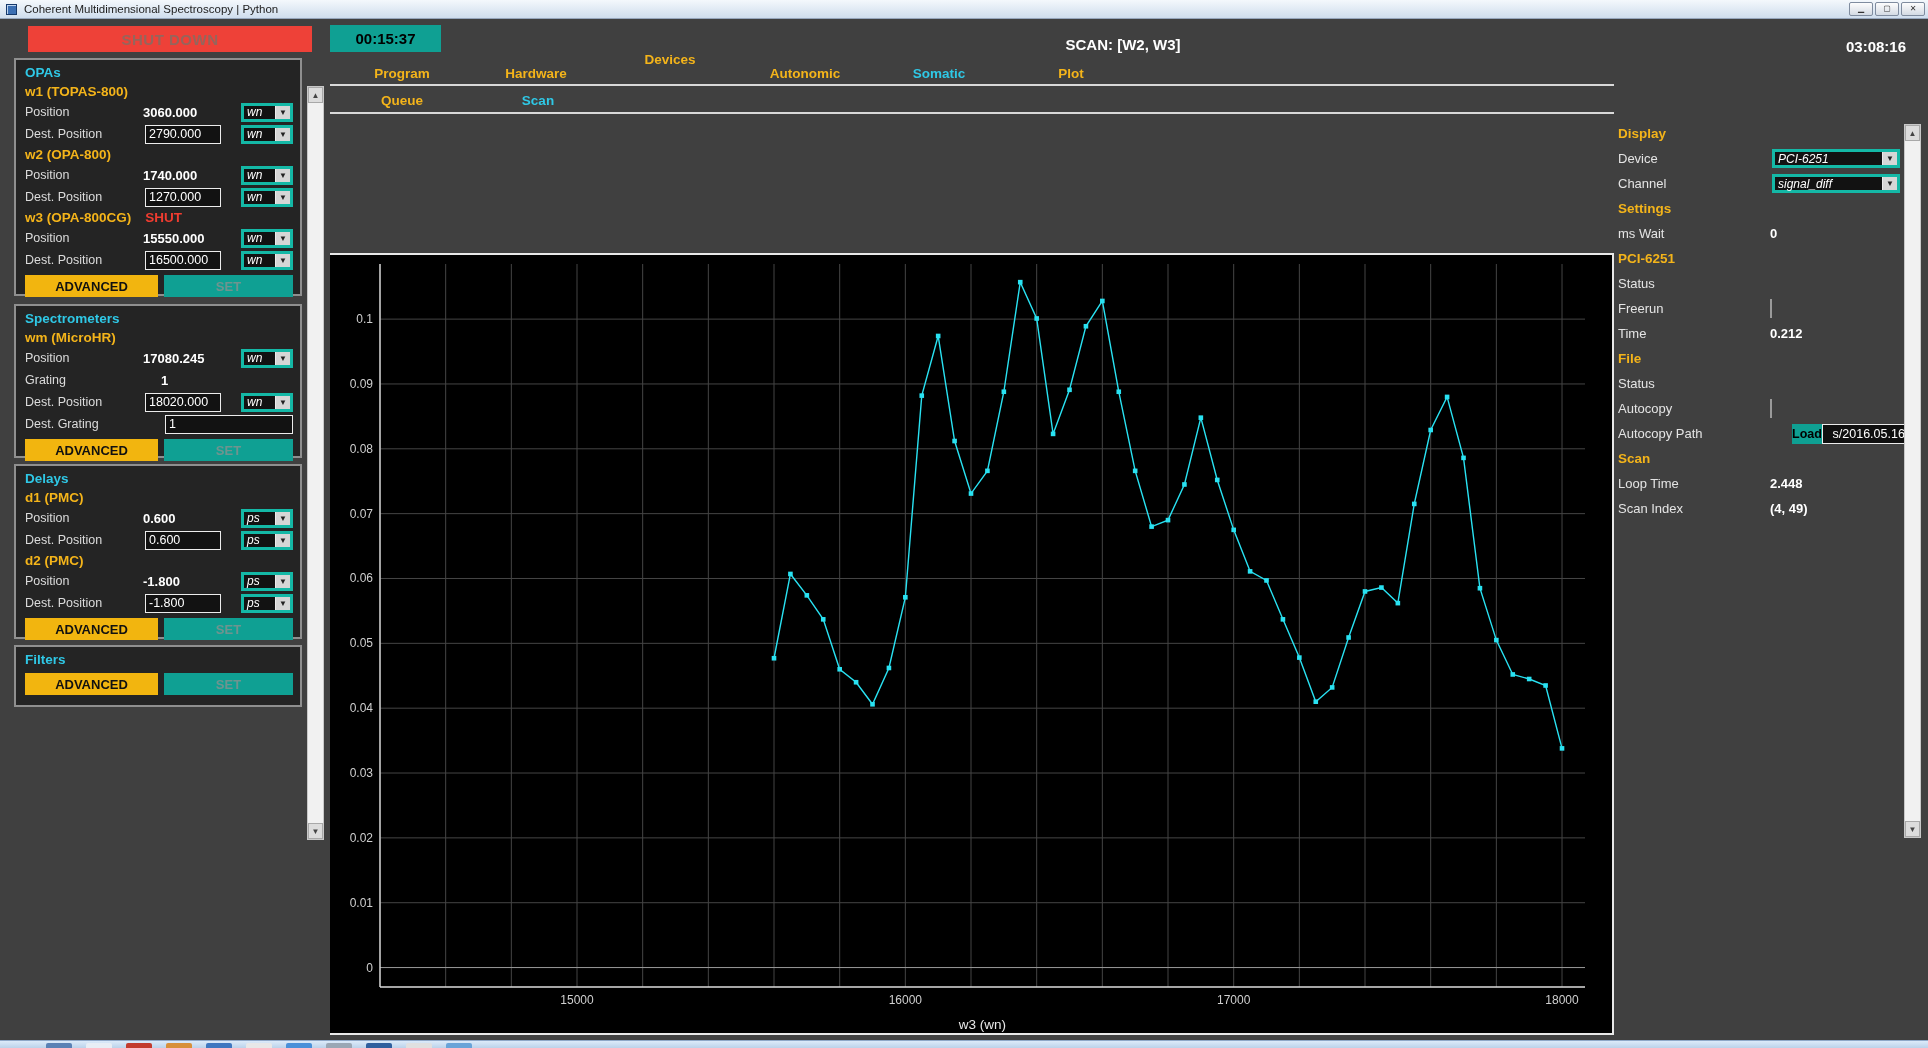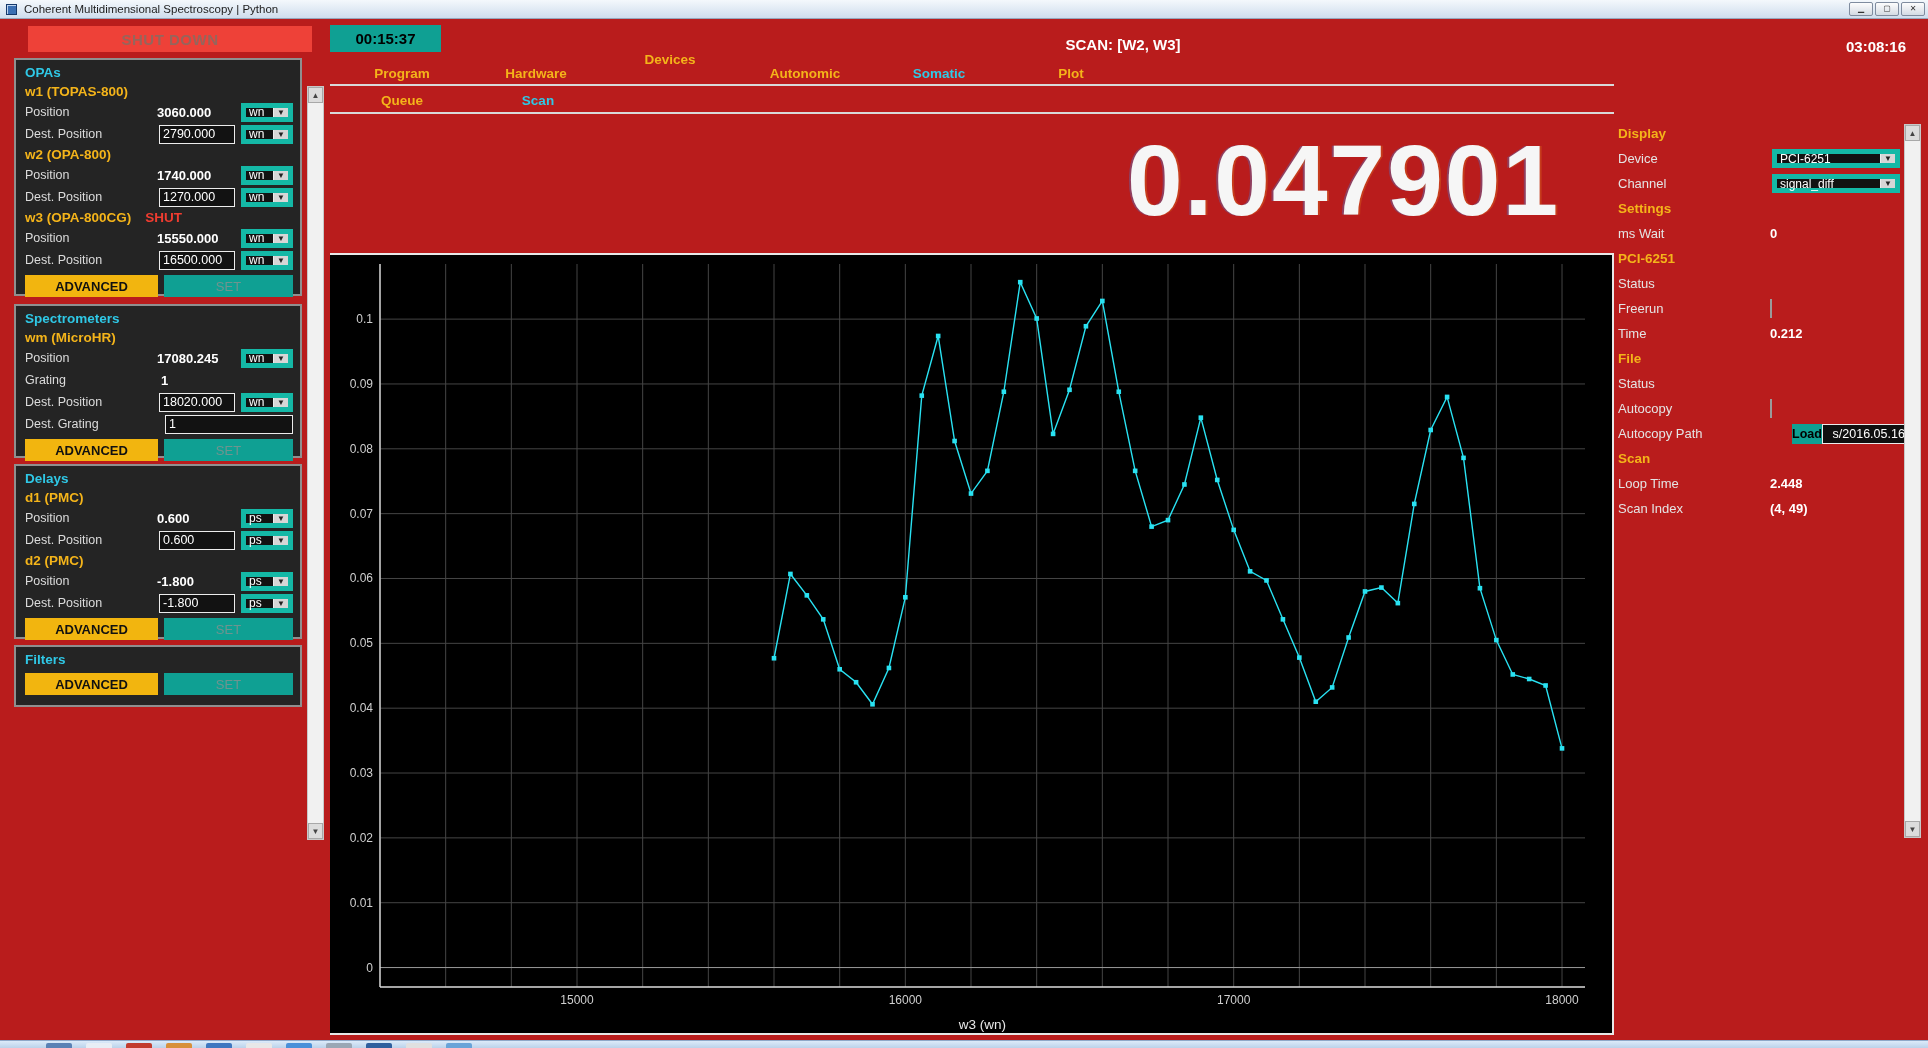--- a/index.html
+++ b/index.html
@@ -1,18 +1,18 @@
 <!DOCTYPE html>
 <html><head>
 <meta charset="utf-8">
 <style>
   * { margin:0; padding:0; box-sizing:border-box; }
   html,body { width:1928px; height:1048px; overflow:hidden; background:#000;
     font-family:"Liberation Sans", sans-serif; }
-  #screen { position:relative; width:1928px; height:1048px; background:#b91c1c; }
+  #screen { position:relative; width:1928px; height:1048px; background:#404040; }
 
   
   .titlebar { position:absolute; left:0; top:0; width:100%; height:19px;
     background:linear-gradient(#f4f8fc,#cfdded); border-bottom:1px solid #96a6bc;
     display:flex; align-items:center; font-size:11.5px; color:#1c1c1c; }
   .appicon { width:11px; height:11px; margin:0 7px 0 6px; background:#3b6fb3;
     border:1px solid #16396b; box-shadow:inset 1px 1px 0 #bcd4f0; }
   .winbtns { position:absolute; right:3px; top:2px; display:flex; gap:2px; }
   .winbtn { width:24px; height:14px; background:linear-gradient(#fdfdfd,#d4dbe4);
     border:1px solid #7f8c9f; border-radius:2px; font-size:8px; line-height:12px;
@@ -50,30 +50,30 @@
   .g-sub { color:#f4b41a; font-weight:bold; font-size:13.5px; padding:2px 9px; height:19px;
     display:flex; gap:14px; }
   .busy { color:#f03c30; font-weight:bold; }
   .row { display:flex; align-items:center; height:22px; padding:0 7px 0 9px; }
   .row .lab { flex:1; color:#dcdcdc; font-size:12.5px; }
   .val { width:78px; color:#fff; font-weight:bold; font-size:13px; overflow:hidden;
     white-space:nowrap; }
   .inp { width:76px; height:19px; background:#121212; border:1px solid #ececec;
     color:#fff; font-size:12.5px; font-family:"Liberation Sans",sans-serif; padding:0 3px; }
   .inp.wide { width:128px; }
-  .dd { display:flex; width:52px; height:19px; border:5px solid #14b8a6; background:#121212;
-    align-items:center; margin-left:6px; }
+  .dd { display:flex; width:52px; height:19px; border:3px solid #14b8a6; background:#121212;
+    align-items:center; margin-left:20px;font-style:italic; }
   .dd .txt { flex:1; color:#fff; font-size:12px; padding-left:3px; overflow:hidden; }
   .dd .arw { width:15px; height:100%; background:#d6d6d6; border-left:1px solid #ececec;
     color:#222; font-size:8px; display:flex; align-items:center; justify-content:center; }
   .dd.rp { width:128px; }
   .btnrow { display:flex; gap:6px; padding:4px 7px 3px 9px; }
   .b-adv { width:133px; height:22px; background:#f2b50f; color:#111; font-weight:bold;
     font-size:13px; display:flex; align-items:center; justify-content:center; }
-  .b-set { flex:1; height:22px; background:#0fa093; color:#6f948f; font-weight:normal;
+  .b-set { flex:1; height:22px; background:#0fa093; color:#6f948f; font-weight:bold;
     font-size:13px; display:flex; align-items:center; justify-content:center; }
 
   
   .rpanel { position:absolute; left:1618px; top:121px; width:282px; }
   .rp-head { color:#f4b41a; font-weight:bold; font-size:13.5px; height:25px;
     display:flex; align-items:center; }
   .rp-row { display:flex; align-items:center; height:25px; }
   .rp-row .lab { flex:1; color:#e4e4e4; font-size:13px; }
   .rp-row .bval { width:130px; color:#fff; font-weight:bold; font-size:13px; }
   .cb { width:13px; height:13px; background:#ededed; border:1px solid #9a9a9a; }
@@ -120,21 +120,20 @@
   <span class="tab" style="left:670px;top:52px;">Devices</span>
   <span class="tab" style="left:805px;top:66px;">Autonomic</span>
   <span class="tab active" style="left:939px;top:66px;">Somatic</span>
   <span class="tab" style="left:1071px;top:66px;">Plot</span>
   <div class="tabline" style="top:84px;"></div>
 
   <span class="tab" style="left:402px;top:93px;">Queue</span>
   <span class="tab active" style="left:538px;top:93px;">Scan</span>
   <div class="tabline" style="top:112px;"></div>
 
-  <div class="bignum">0.047901</div>
 
   <div class="group" style="top:58px;height:238px;">
     <div class="g-title">OPAs</div>
     <div class="g-sub">
         <span>w1 (TOPAS-800)</span>
       </div>
     <div class="row">
       <span class="lab">Position</span>
       <span class="val">3060.000</span>
       <span class="dd">

